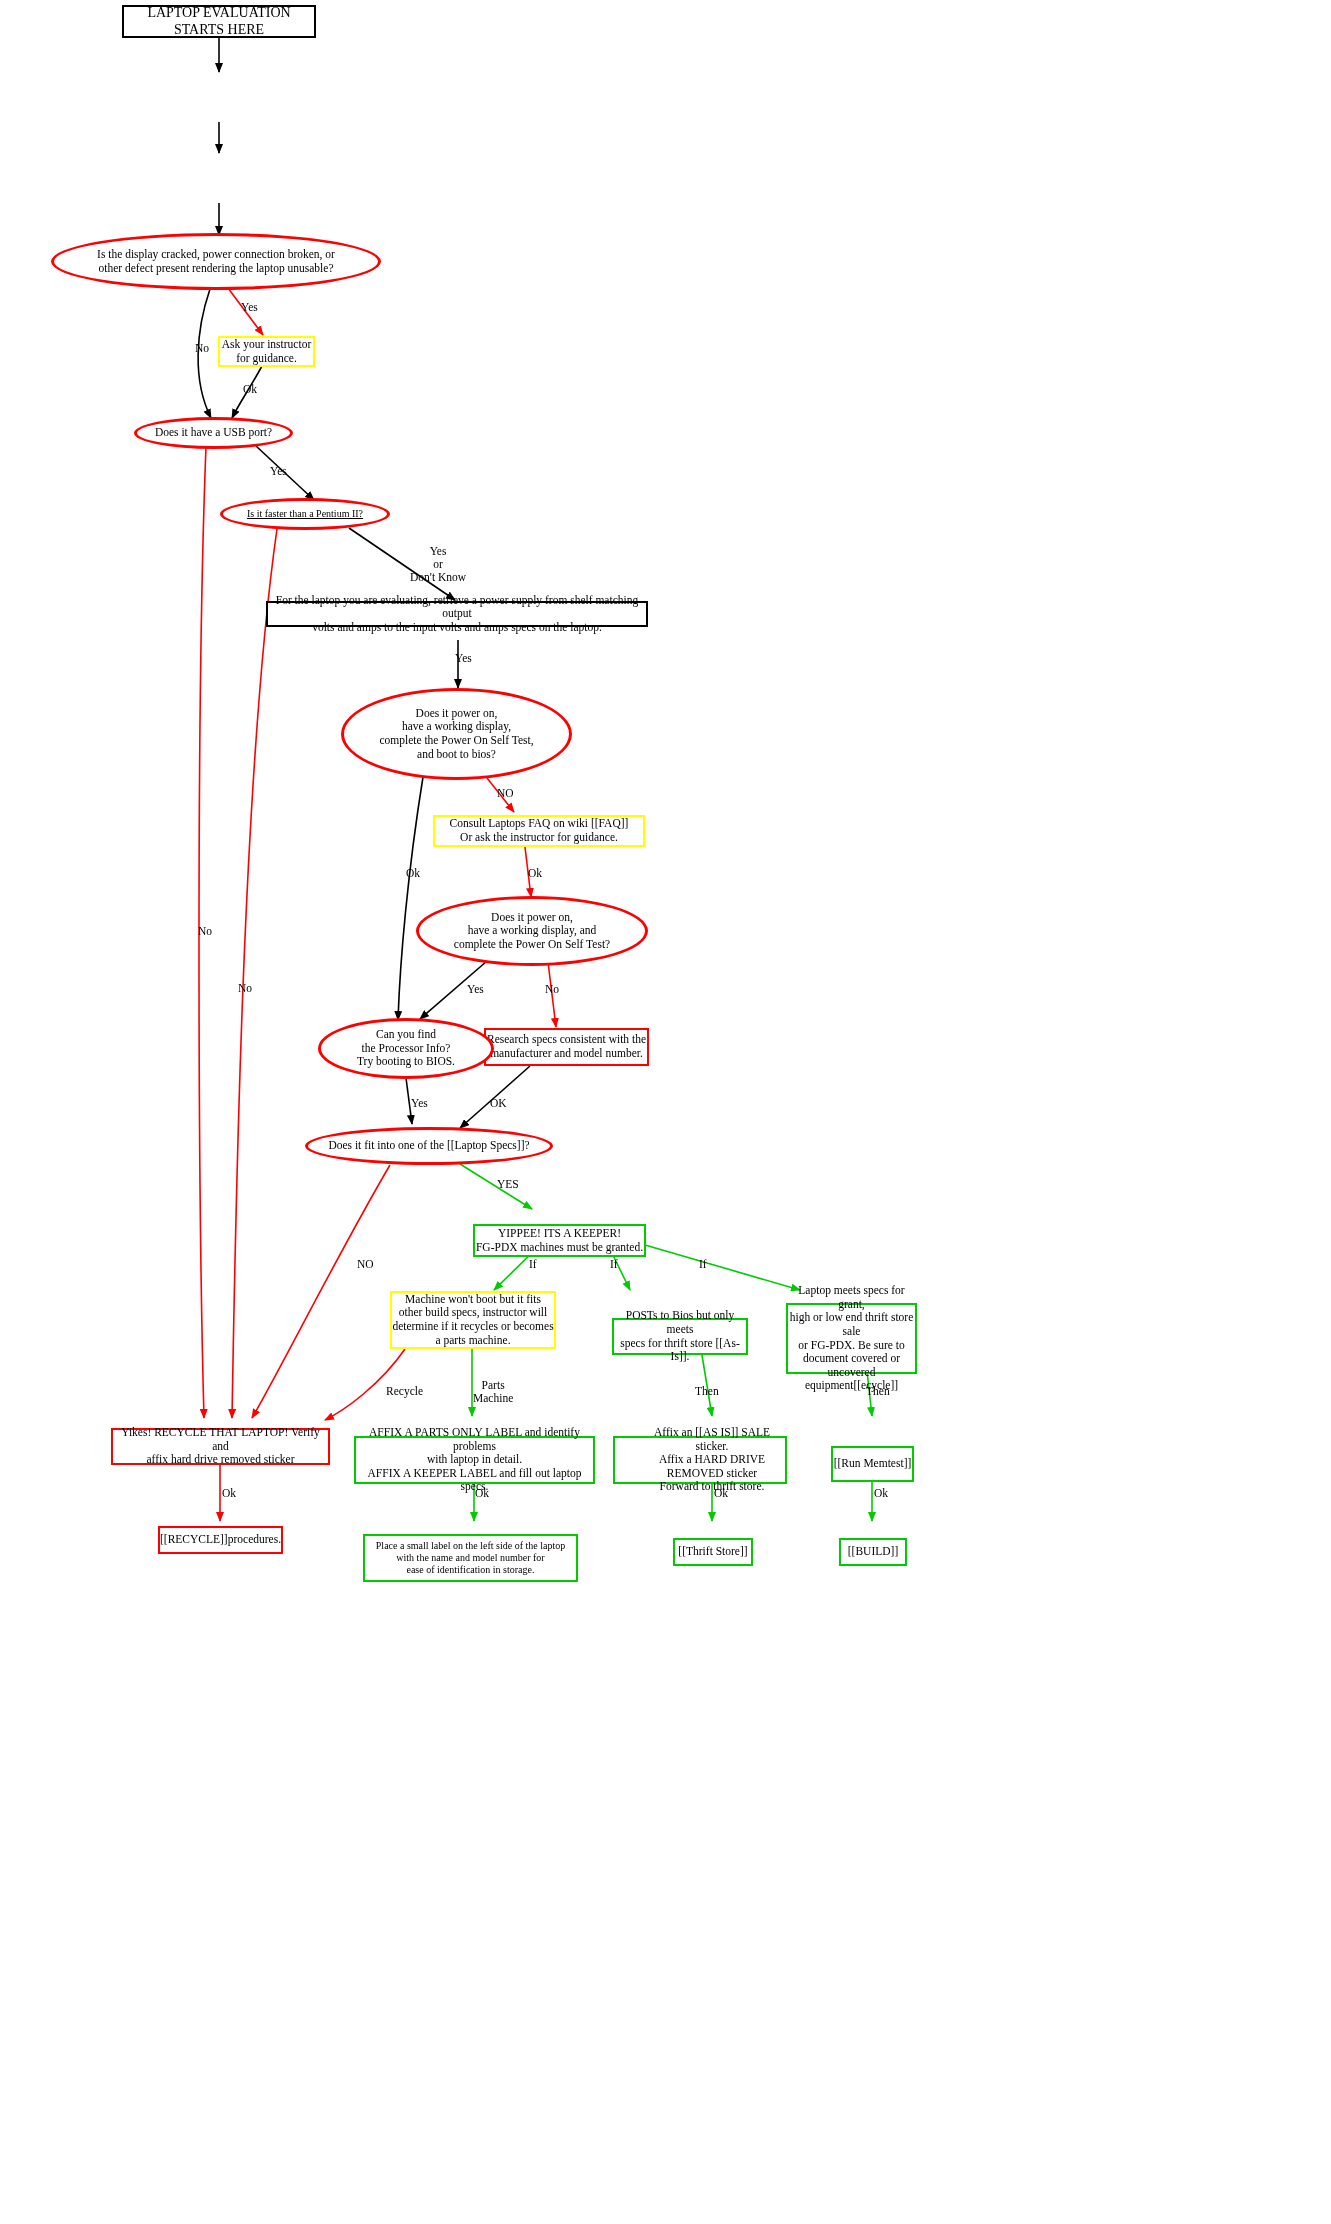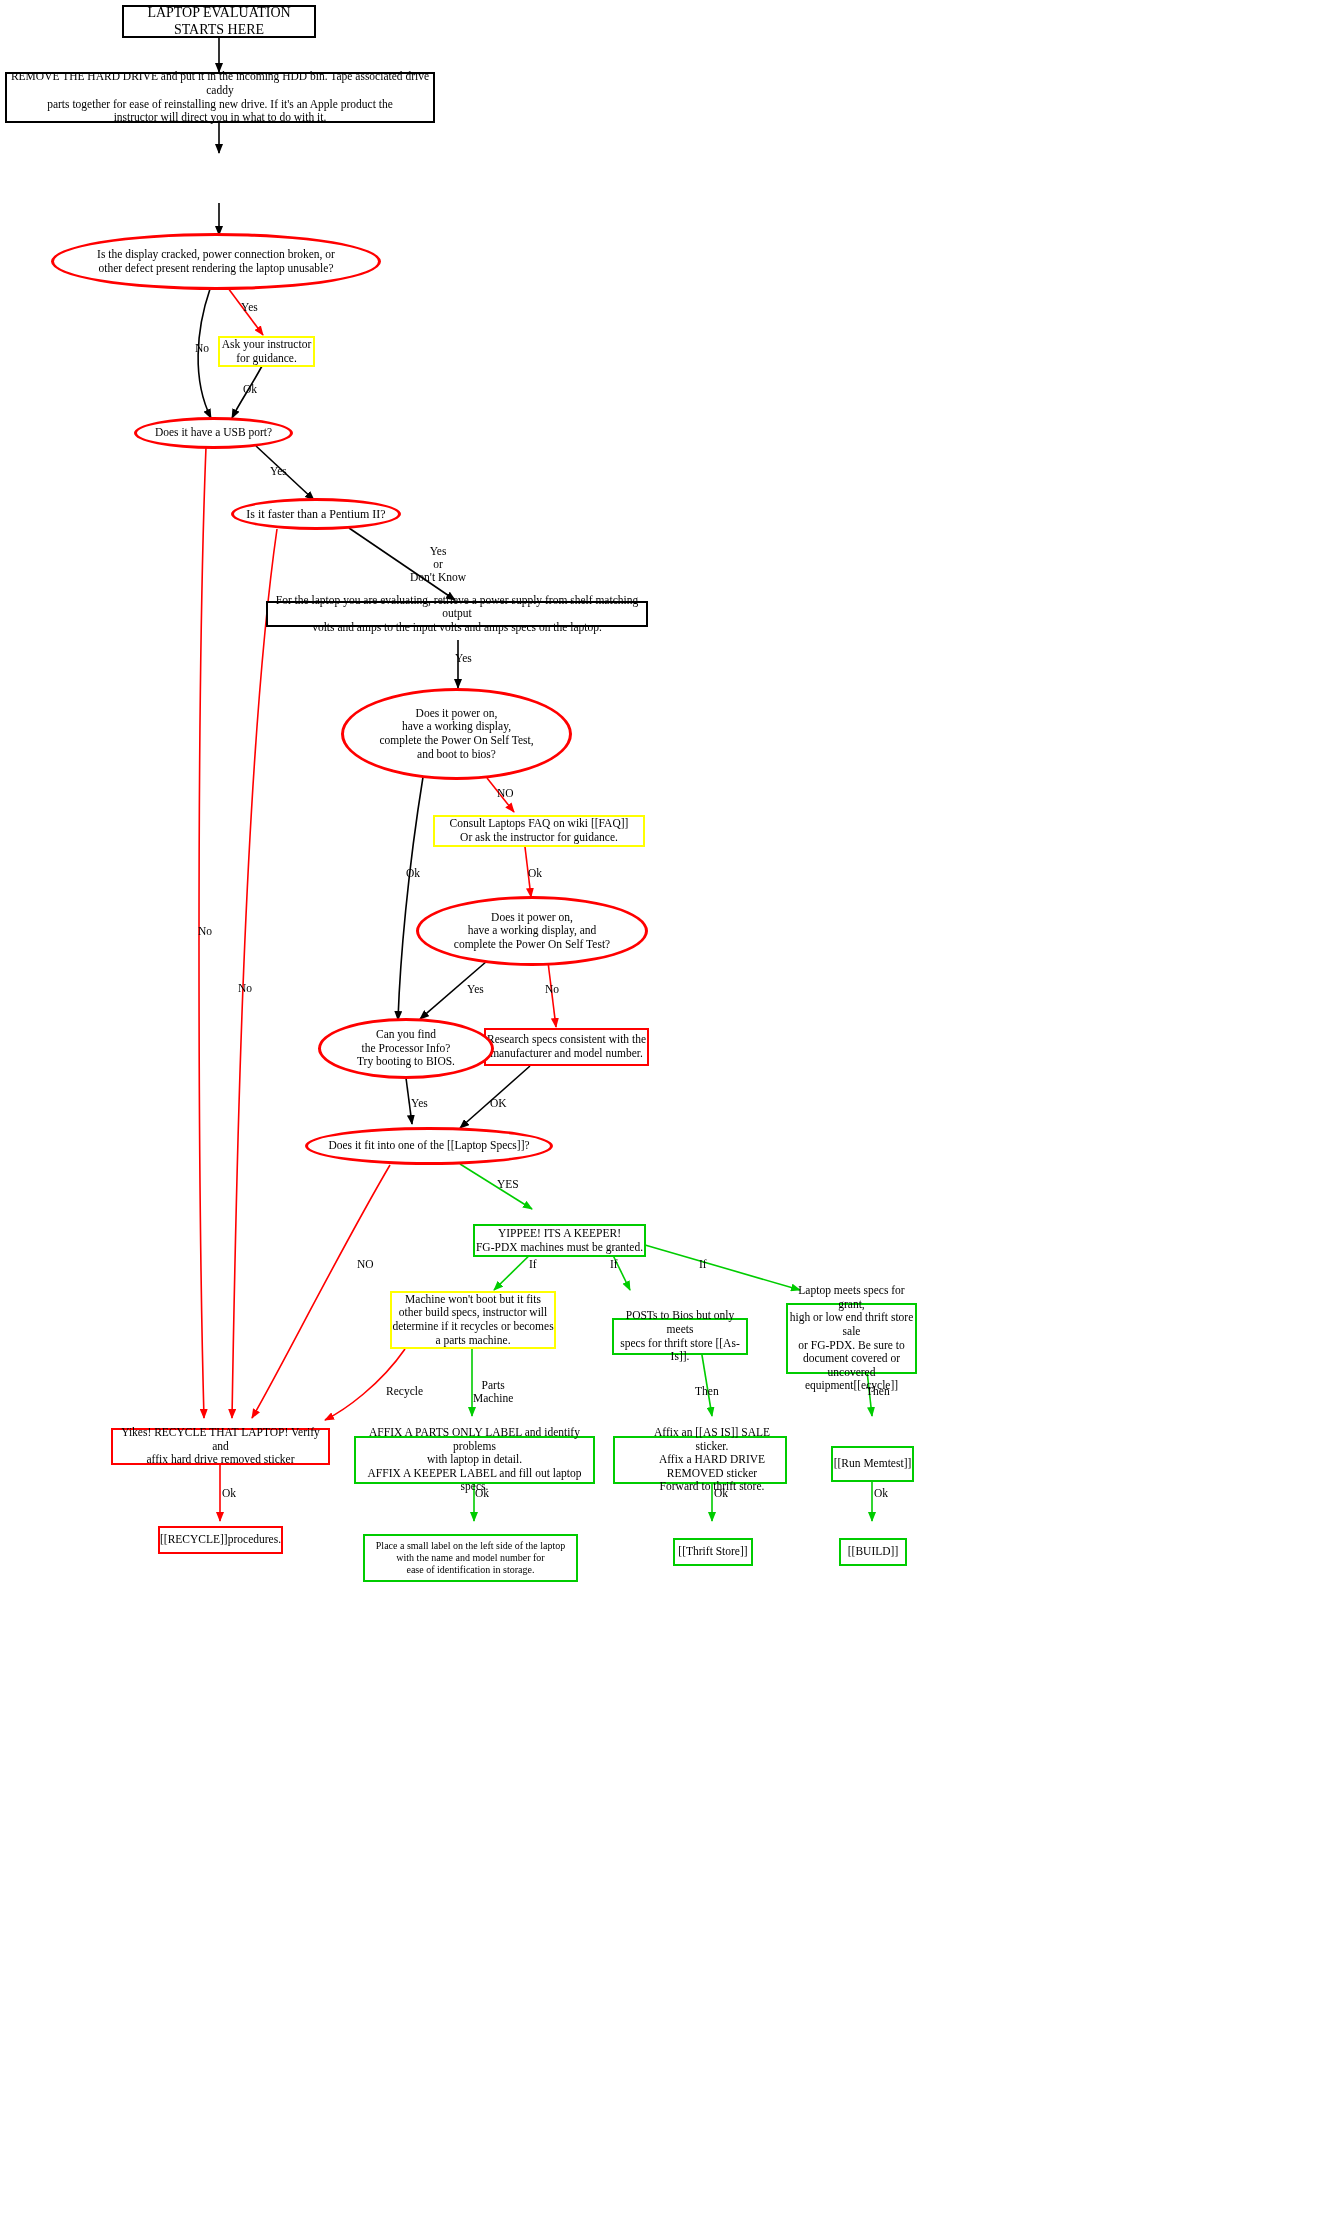--- a/index.html
+++ b/index.html
@@ -131,34 +131,31 @@
 
     <path d="M474,1472 L474,1521" stroke="#00cc00" stroke-width="1.6" fill="none" marker-end="url(#ag)"></path>
 
     <path d="M712,1472 L712,1521" stroke="#00cc00" stroke-width="1.6" fill="none" marker-end="url(#ag)"></path>
 
     <path d="M872,1462 L872,1521" stroke="#00cc00" stroke-width="1.6" fill="none" marker-end="url(#ag)"></path>
   </svg>
 
   <div class="node box" style="left:122px; top:5px; width:194px; height:33px; font-size:14px;">LAPTOP EVALUATION STARTS HERE</div>
 
-  <div class="node box" style="left:5px; top:72px; width:430px; height:51px; font-size:11.5px;">REMOVE THE HARD DRIVE and put it in the incoming HDD bin. Tape associated drive caddy
-parts together for ease of reinstalling new drive. If it's an Apple product the
-instructor will direct you in what to do with it.</div>
 
 
   <div class="node ellipse" style="left:51px; top:233px; width:330px; height:57px; font-size:11.5px;">Is the display cracked, power connection broken, or
 other defect present rendering the laptop unusable?</div>
 
   <div class="node box yellow" style="left:218px; top:336px; width:97px; height:31px; font-size:11.5px;">Ask your instructor
 for guidance.</div>
 
   <div class="node ellipse" style="left:134px; top:417px; width:159px; height:32px; font-size:11.5px;">Does it have a USB port?</div>
 
-  <div class="node ellipse" style="left:231px; top:498px; width:170px; height:32px; font-size:12px;">Is it faster than a Pentium II?</div>
+  <div class="node ellipse" style="left:220px; top:498px; width:170px; height:32px; font-size:10px;text-decoration:underline;">Is it faster than a Pentium II?</div>
 
   <div class="node box" style="left:266px; top:601px; width:382px; height:26px; font-size:11.5px;">For the laptop you are evaluating, retrieve a power supply from shelf matching output
 volts and amps to the  input volts and amps specs on the laptop.</div>
 
   <div class="node ellipse" style="left:341px; top:688px; width:231px; height:92px; font-size:11.5px;">Does it power on,
 have a working display,
 complete the Power On Self Test,
 and boot to bios?</div>
 
   <div class="node box yellow" style="left:433px; top:815px; width:212px; height:32px; font-size:11.5px;">Consult Laptops FAQ on wiki [[FAQ]]

